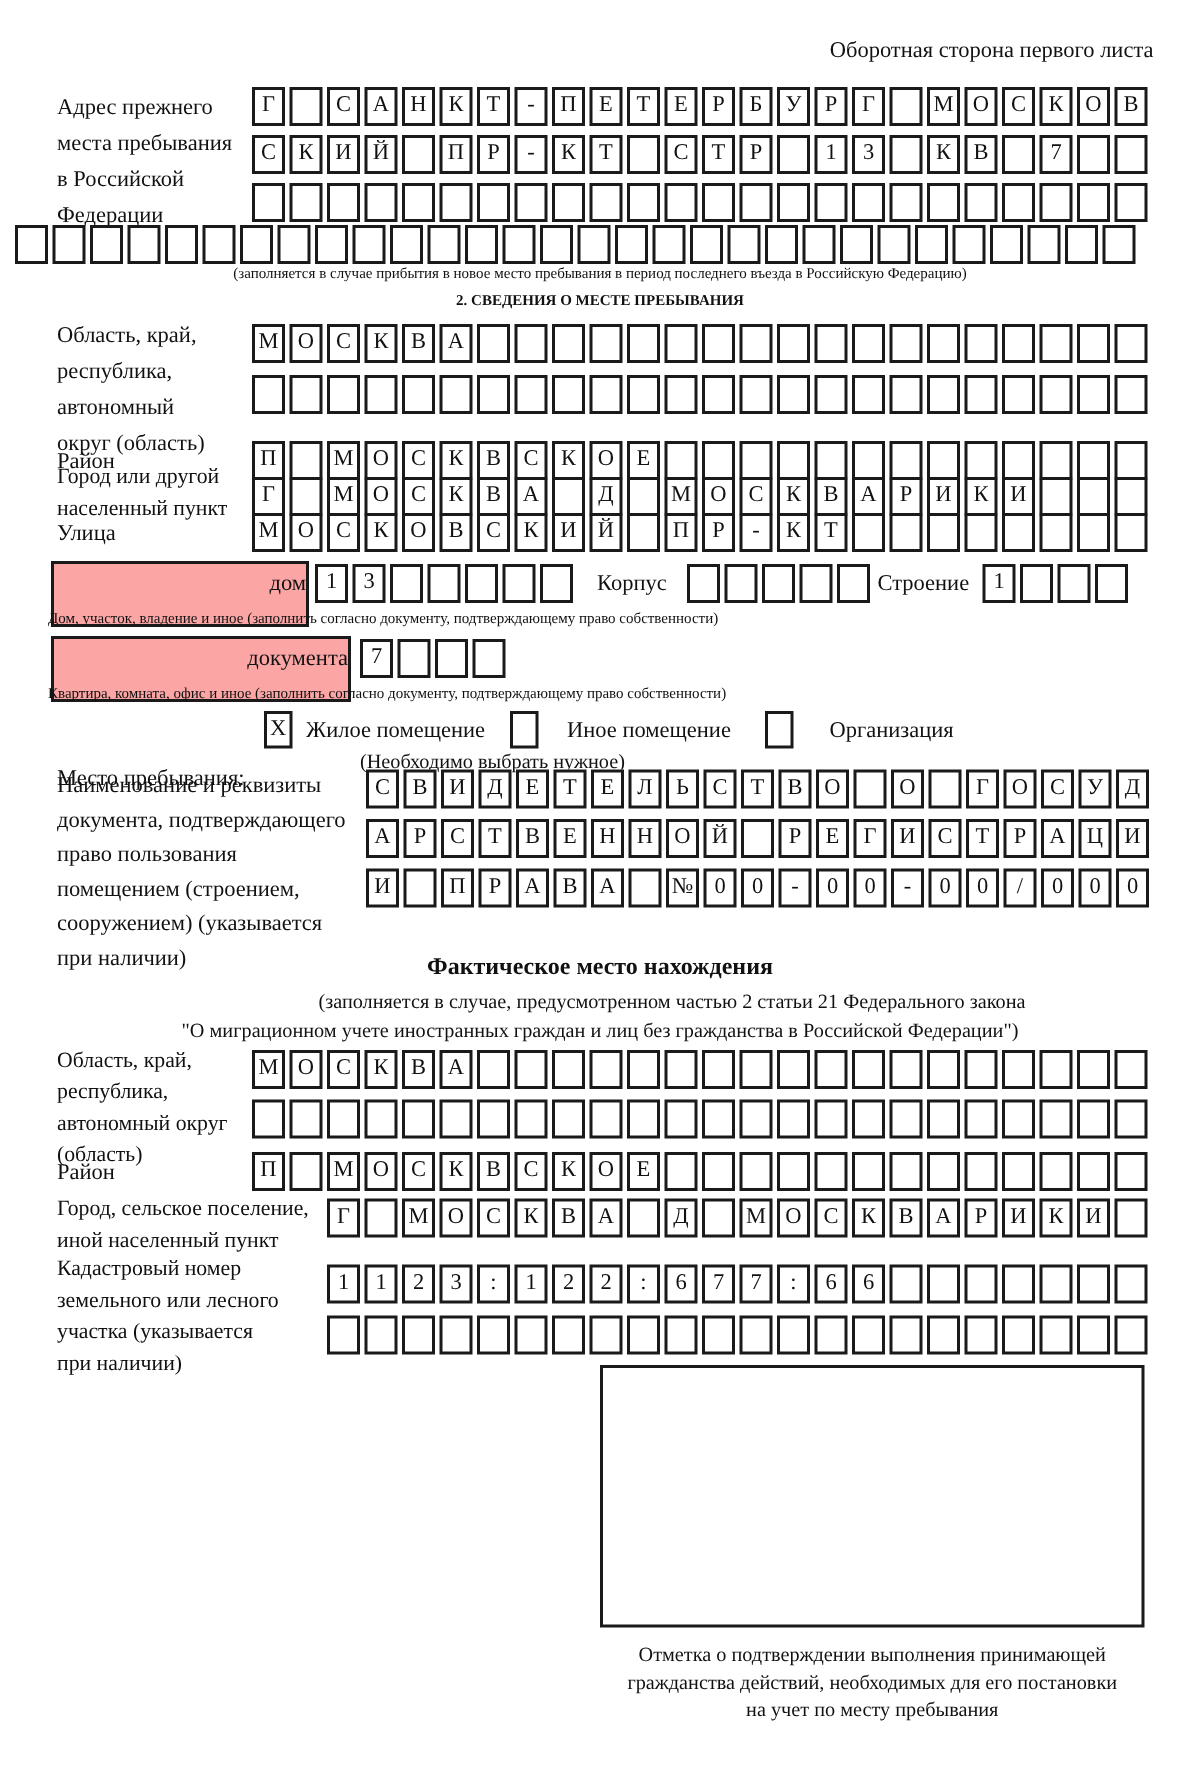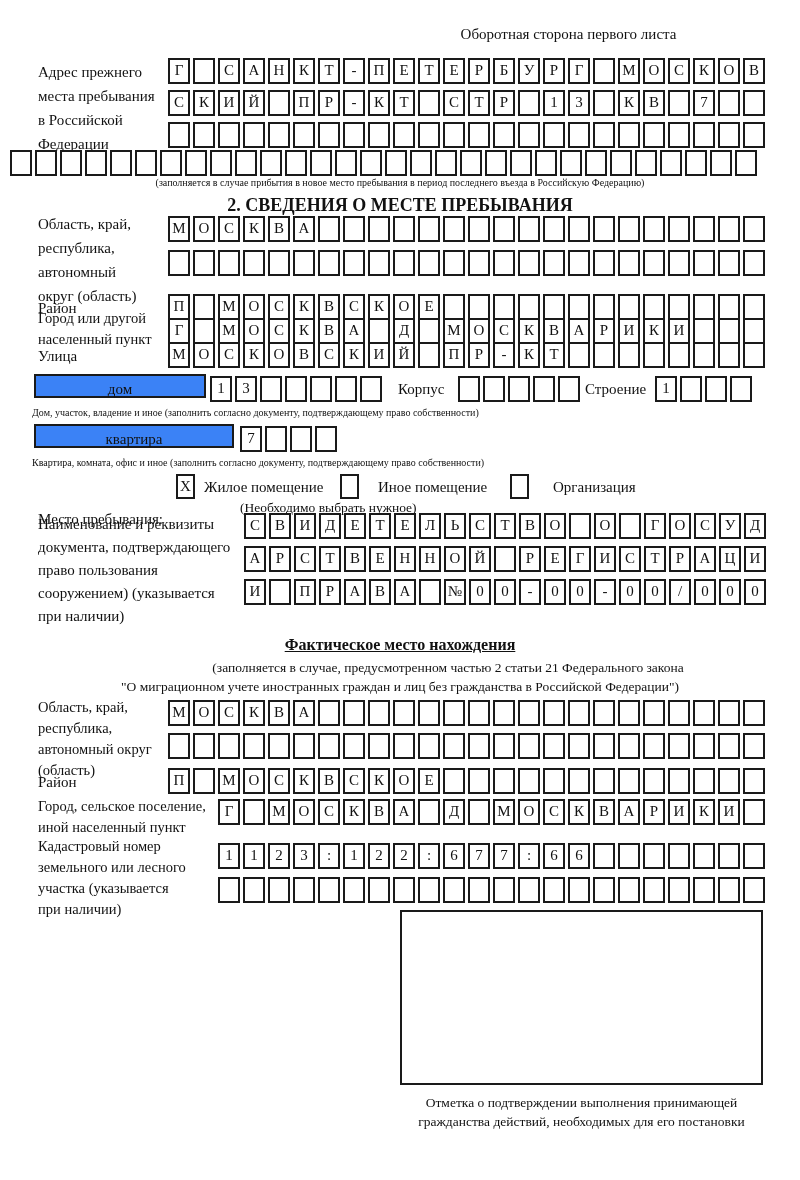--- a/index.html
+++ b/index.html
@@ -16,47 +16,47 @@
   .bold{font-weight:bold;}
   .cellrow{white-space:nowrap;height:16px;}
   .cell{
     display:inline-block;box-sizing:border-box;
     width:22px;height:26px;margin-right:3px;
     border:2px solid #1a1a1a;background:#fff;
     font-size:15px;line-height:21px;text-align:center;
     vertical-align:top;overflow:hidden;
   }
   .widebox{
-    box-sizing:border-box;border:2px solid #1a1a1a;height:24px;
-    text-align:center;font-size:15px;line-height:26px;background:#3b82f6;
+    box-sizing:border-box;border:2px solid #1a1a1a;height:44px;
+    text-align:right;font-size:15px;line-height:26px;background:#fca5a5;
   }
   .chkbox{
     box-sizing:border-box;border:2px solid #1a1a1a;width:19px;height:25px;
     text-align:center;font-size:15px;line-height:20px;background:#fff;
   }
   .stampbox{box-sizing:border-box;border:2px solid #1a1a1a;background:#fff;}
 </style>
 </head>
 <body>
 
-<div class="abs lbl" style="top:22px;left:396px;width:345px;text-align:center;">Оборотная сторона первого листа</div>
+<div class="abs lbl" style="top:22px;left:424px;width:345px;text-align:right;">Оборотная сторона первого листа</div>
 
 <div class="abs" style="top:60px;left:38px;">
   <div class="lbl">Адрес прежнего</div>
   <div class="lbl">места пребывания</div>
   <div class="lbl">в Российской</div>
   <div class="lbl">Федерации</div>
 </div>
 <div class="abs cellrow" style="top:58px;left:168px;"><span class="cell">Г</span><span class="cell"></span><span class="cell">С</span><span class="cell">А</span><span class="cell">Н</span><span class="cell">К</span><span class="cell">Т</span><span class="cell">-</span><span class="cell">П</span><span class="cell">Е</span><span class="cell">Т</span><span class="cell">Е</span><span class="cell">Р</span><span class="cell">Б</span><span class="cell">У</span><span class="cell">Р</span><span class="cell">Г</span><span class="cell"></span><span class="cell">М</span><span class="cell">О</span><span class="cell">С</span><span class="cell">К</span><span class="cell">О</span><span class="cell">В</span></div>
 <div class="abs cellrow" style="top:90px;left:168px;"><span class="cell">С</span><span class="cell">К</span><span class="cell">И</span><span class="cell">Й</span><span class="cell"></span><span class="cell">П</span><span class="cell">Р</span><span class="cell">-</span><span class="cell">К</span><span class="cell">Т</span><span class="cell"></span><span class="cell">С</span><span class="cell">Т</span><span class="cell">Р</span><span class="cell"></span><span class="cell">1</span><span class="cell">3</span><span class="cell"></span><span class="cell">К</span><span class="cell">В</span><span class="cell"></span><span class="cell">7</span><span class="cell"></span><span class="cell"></span></div>
 <div class="abs cellrow" style="top:122px;left:168px;"><span class="cell"></span><span class="cell"></span><span class="cell"></span><span class="cell"></span><span class="cell"></span><span class="cell"></span><span class="cell"></span><span class="cell"></span><span class="cell"></span><span class="cell"></span><span class="cell"></span><span class="cell"></span><span class="cell"></span><span class="cell"></span><span class="cell"></span><span class="cell"></span><span class="cell"></span><span class="cell"></span><span class="cell"></span><span class="cell"></span><span class="cell"></span><span class="cell"></span><span class="cell"></span><span class="cell"></span></div>
 <div class="abs cellrow" style="top:150px;left:10px;"><span class="cell"></span><span class="cell"></span><span class="cell"></span><span class="cell"></span><span class="cell"></span><span class="cell"></span><span class="cell"></span><span class="cell"></span><span class="cell"></span><span class="cell"></span><span class="cell"></span><span class="cell"></span><span class="cell"></span><span class="cell"></span><span class="cell"></span><span class="cell"></span><span class="cell"></span><span class="cell"></span><span class="cell"></span><span class="cell"></span><span class="cell"></span><span class="cell"></span><span class="cell"></span><span class="cell"></span><span class="cell"></span><span class="cell"></span><span class="cell"></span><span class="cell"></span><span class="cell"></span><span class="cell"></span></div>
 <div class="abs cap center" style="top:177px;">(заполняется в случае прибытия в новое место пребывания в период последнего въезда в Российскую Федерацию)</div>
 
-<div class="abs center bold" style="top:195px;font-size:18px;">2. СВЕДЕНИЯ О МЕСТЕ ПРЕБЫВАНИЯ</div>
+<div class="abs center bold" style="top:195px;font-size:10px;">2. СВЕДЕНИЯ О МЕСТЕ ПРЕБЫВАНИЯ</div>
 
 <div class="abs" style="top:212px;left:38px;">
   <div class="lbl">Область, край,</div>
   <div class="lbl">республика,</div>
   <div class="lbl">автономный</div>
   <div class="lbl">округ (область)</div>
 </div>
 <div class="abs cellrow" style="top:216px;left:168px;"><span class="cell">М</span><span class="cell">О</span><span class="cell">С</span><span class="cell">К</span><span class="cell">В</span><span class="cell">А</span><span class="cell"></span><span class="cell"></span><span class="cell"></span><span class="cell"></span><span class="cell"></span><span class="cell"></span><span class="cell"></span><span class="cell"></span><span class="cell"></span><span class="cell"></span><span class="cell"></span><span class="cell"></span><span class="cell"></span><span class="cell"></span><span class="cell"></span><span class="cell"></span><span class="cell"></span><span class="cell"></span></div>
 <div class="abs cellrow" style="top:250px;left:168px;"><span class="cell"></span><span class="cell"></span><span class="cell"></span><span class="cell"></span><span class="cell"></span><span class="cell"></span><span class="cell"></span><span class="cell"></span><span class="cell"></span><span class="cell"></span><span class="cell"></span><span class="cell"></span><span class="cell"></span><span class="cell"></span><span class="cell"></span><span class="cell"></span><span class="cell"></span><span class="cell"></span><span class="cell"></span><span class="cell"></span><span class="cell"></span><span class="cell"></span><span class="cell"></span><span class="cell"></span></div>
 
@@ -73,47 +73,48 @@
 <div class="abs cellrow" style="top:342px;left:168px;"><span class="cell">М</span><span class="cell">О</span><span class="cell">С</span><span class="cell">К</span><span class="cell">О</span><span class="cell">В</span><span class="cell">С</span><span class="cell">К</span><span class="cell">И</span><span class="cell">Й</span><span class="cell"></span><span class="cell">П</span><span class="cell">Р</span><span class="cell">-</span><span class="cell">К</span><span class="cell">Т</span><span class="cell"></span><span class="cell"></span><span class="cell"></span><span class="cell"></span><span class="cell"></span><span class="cell"></span><span class="cell"></span><span class="cell"></span></div>
 
 <div class="abs widebox" style="top:374px;left:34px;width:172px;">дом</div>
 <div class="abs cellrow" style="top:376px;left:210px;"><span class="cell">1</span><span class="cell">3</span><span class="cell"></span><span class="cell"></span><span class="cell"></span><span class="cell"></span><span class="cell"></span></div>
 <div class="abs lbl" style="top:377px;left:398px;">Корпус</div>
 <div class="abs cellrow" style="top:376px;left:458px;"><span class="cell"></span><span class="cell"></span><span class="cell"></span><span class="cell"></span><span class="cell"></span></div>
 <div class="abs lbl" style="top:377px;left:585px;">Строение</div>
 <div class="abs cellrow" style="top:376px;left:655px;"><span class="cell">1</span><span class="cell"></span><span class="cell"></span><span class="cell"></span></div>
 <div class="abs cap" style="top:407px;left:32px;">Дом, участок, владение и иное (заполнить согласно документу, подтверждающему право собственности)</div>
 
-<div class="abs widebox" style="top:424px;left:34px;width:200px;">квартира</div>
+<div class="abs widebox" style="top:424px;left:34px;width:200px;">документа</div>
 <div class="abs cellrow" style="top:426px;left:240px;"><span class="cell">7</span><span class="cell"></span><span class="cell"></span><span class="cell"></span></div>
 <div class="abs cap" style="top:457px;left:32px;text-align:center;">Квартира, комната, офис и иное (заполнить согласно документу, подтверждающему право собственности)</div>
 
 <div class="abs" style="top:474px;left:0;width:800px;height:26px;">
   <span class="abs lbl" style="left:38px;top:1px;margin-top:32px;">Место пребывания:</span>
   <span class="abs chkbox" style="left:176px;top:0;">X</span>
   <span class="abs lbl" style="left:204px;top:1px;">Жилое помещение</span>
   <span class="abs chkbox" style="left:340px;top:0;"></span>
   <span class="abs lbl" style="left:378px;top:1px;">Иное помещение</span>
   <span class="abs chkbox" style="left:510px;top:0;"></span>
   <span class="abs lbl" style="left:553px;top:1px;">Организация</span>
 </div>
 <div class="abs cap" style="top:500px;left:240px;font-size:13.5px;">(Необходимо выбрать нужное)</div>
 
 <div class="abs" style="top:513px;left:38px;">
   <div class="lbl" style="line-height:23px;">Наименование и реквизиты</div>
   <div class="lbl" style="line-height:23px;">документа, подтверждающего</div>
   <div class="lbl" style="line-height:23px;">право пользования</div>
+  <div class="lbl" style="line-height:23px;">помещением (строением,</div>
   <div class="lbl" style="line-height:23px;">сооружением) (указывается</div>
   <div class="lbl" style="line-height:23px;">при наличии)</div>
 </div>
 <div class="abs cellrow" style="top:513px;left:244px;"><span class="cell">С</span><span class="cell">В</span><span class="cell">И</span><span class="cell">Д</span><span class="cell">Е</span><span class="cell">Т</span><span class="cell">Е</span><span class="cell">Л</span><span class="cell">Ь</span><span class="cell">С</span><span class="cell">Т</span><span class="cell">В</span><span class="cell">О</span><span class="cell"></span><span class="cell">О</span><span class="cell"></span><span class="cell">Г</span><span class="cell">О</span><span class="cell">С</span><span class="cell">У</span><span class="cell">Д</span></div>
 <div class="abs cellrow" style="top:546px;left:244px;"><span class="cell">А</span><span class="cell">Р</span><span class="cell">С</span><span class="cell">Т</span><span class="cell">В</span><span class="cell">Е</span><span class="cell">Н</span><span class="cell">Н</span><span class="cell">О</span><span class="cell">Й</span><span class="cell"></span><span class="cell">Р</span><span class="cell">Е</span><span class="cell">Г</span><span class="cell">И</span><span class="cell">С</span><span class="cell">Т</span><span class="cell">Р</span><span class="cell">А</span><span class="cell">Ц</span><span class="cell">И</span></div>
 <div class="abs cellrow" style="top:579px;left:244px;"><span class="cell">И</span><span class="cell"></span><span class="cell">П</span><span class="cell">Р</span><span class="cell">А</span><span class="cell">В</span><span class="cell">А</span><span class="cell"></span><span class="cell">№</span><span class="cell">0</span><span class="cell">0</span><span class="cell">-</span><span class="cell">0</span><span class="cell">0</span><span class="cell">-</span><span class="cell">0</span><span class="cell">0</span><span class="cell">/</span><span class="cell">0</span><span class="cell">0</span><span class="cell">0</span></div>
 
-<div class="abs center bold" style="top:636px;font-size:16px;text-decoration:underline;">Фактическое место нахождения</div>
+<div class="abs center bold" style="top:636px;font-size:16px;">Фактическое место нахождения</div>
 <div class="abs cap center" style="top:660px;font-size:13.5px;padding-left:48px;">(заполняется в случае, предусмотренном частью 2 статьи 21 Федерального закона</div>
 <div class="abs cap center" style="top:679px;font-size:13.5px;">"О миграционном учете иностранных граждан и лиц без гражданства в Российской Федерации")</div>
 
 <div class="abs" style="top:697px;left:38px;">
   <div class="lbl-sm">Область, край,</div>
   <div class="lbl-sm">республика,</div>
   <div class="lbl-sm">автономный округ</div>
   <div class="lbl-sm">(область)</div>
 </div>
 <div class="abs cellrow" style="top:700px;left:168px;"><span class="cell">М</span><span class="cell">О</span><span class="cell">С</span><span class="cell">К</span><span class="cell">В</span><span class="cell">А</span><span class="cell"></span><span class="cell"></span><span class="cell"></span><span class="cell"></span><span class="cell"></span><span class="cell"></span><span class="cell"></span><span class="cell"></span><span class="cell"></span><span class="cell"></span><span class="cell"></span><span class="cell"></span><span class="cell"></span><span class="cell"></span><span class="cell"></span><span class="cell"></span><span class="cell"></span><span class="cell"></span></div>
@@ -134,13 +135,14 @@
   <div class="lbl-sm">участка (указывается</div>
   <div class="lbl-sm">при наличии)</div>
 </div>
 <div class="abs cellrow" style="top:843px;left:218px;"><span class="cell">1</span><span class="cell">1</span><span class="cell">2</span><span class="cell">3</span><span class="cell">:</span><span class="cell">1</span><span class="cell">2</span><span class="cell">2</span><span class="cell">:</span><span class="cell">6</span><span class="cell">7</span><span class="cell">7</span><span class="cell">:</span><span class="cell">6</span><span class="cell">6</span><span class="cell"></span><span class="cell"></span><span class="cell"></span><span class="cell"></span><span class="cell"></span><span class="cell"></span><span class="cell"></span></div>
 <div class="abs cellrow" style="top:877px;left:218px;"><span class="cell"></span><span class="cell"></span><span class="cell"></span><span class="cell"></span><span class="cell"></span><span class="cell"></span><span class="cell"></span><span class="cell"></span><span class="cell"></span><span class="cell"></span><span class="cell"></span><span class="cell"></span><span class="cell"></span><span class="cell"></span><span class="cell"></span><span class="cell"></span><span class="cell"></span><span class="cell"></span><span class="cell"></span><span class="cell"></span><span class="cell"></span><span class="cell"></span></div>
 
 <div class="abs stampbox" style="top:910px;left:400px;width:363px;height:175px;"></div>
 <div class="abs" style="top:1094px;left:400px;width:363px;text-align:center;">
   <div class="cap" style="white-space:normal;line-height:18.5px;font-size:13.5px;">Отметка о подтверждении выполнения принимающей</div>
   <div class="cap" style="white-space:normal;line-height:18.5px;font-size:13.5px;">гражданства действий, необходимых для его постановки</div>
+  <div class="cap" style="white-space:normal;line-height:18.5px;font-size:13.5px;">на учет по месту пребывания</div>
 </div>
 
 </body></html>

